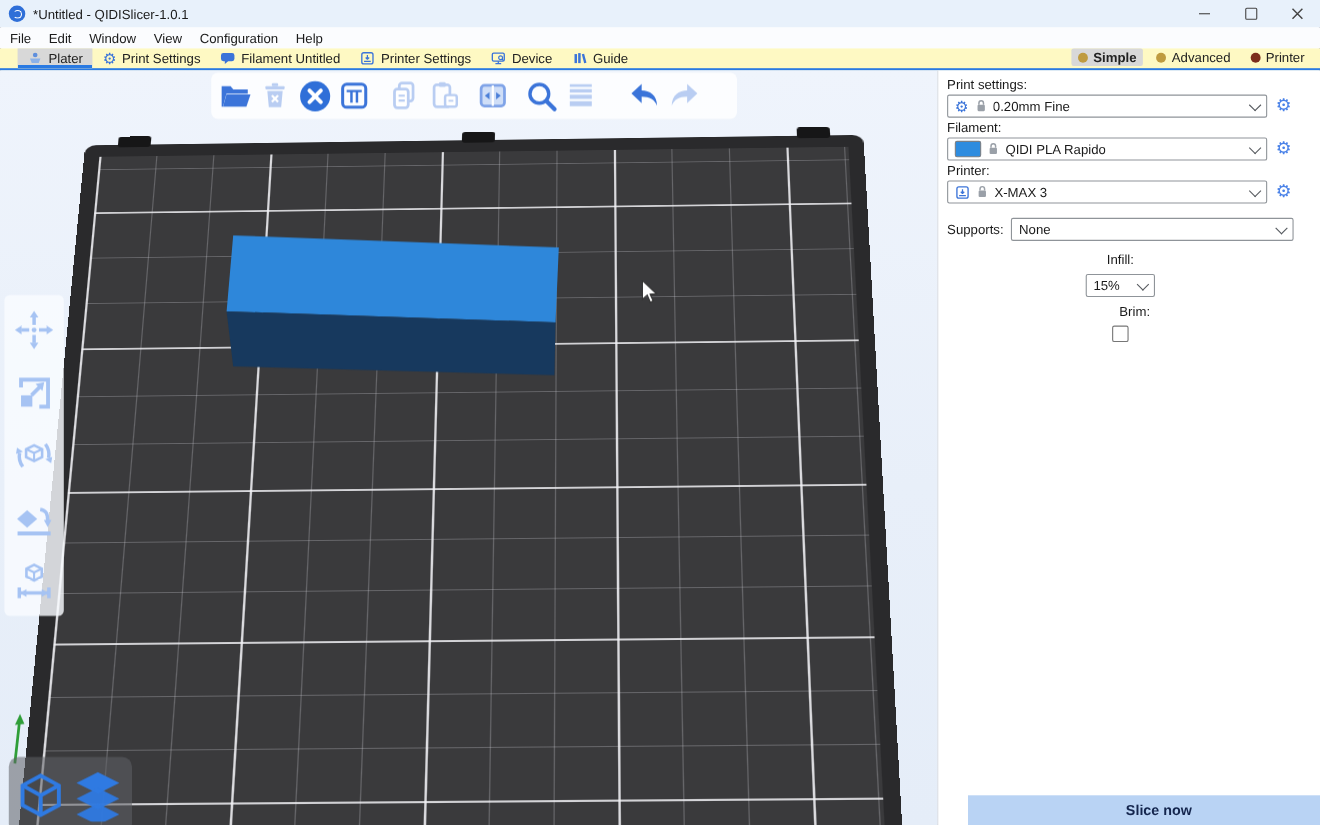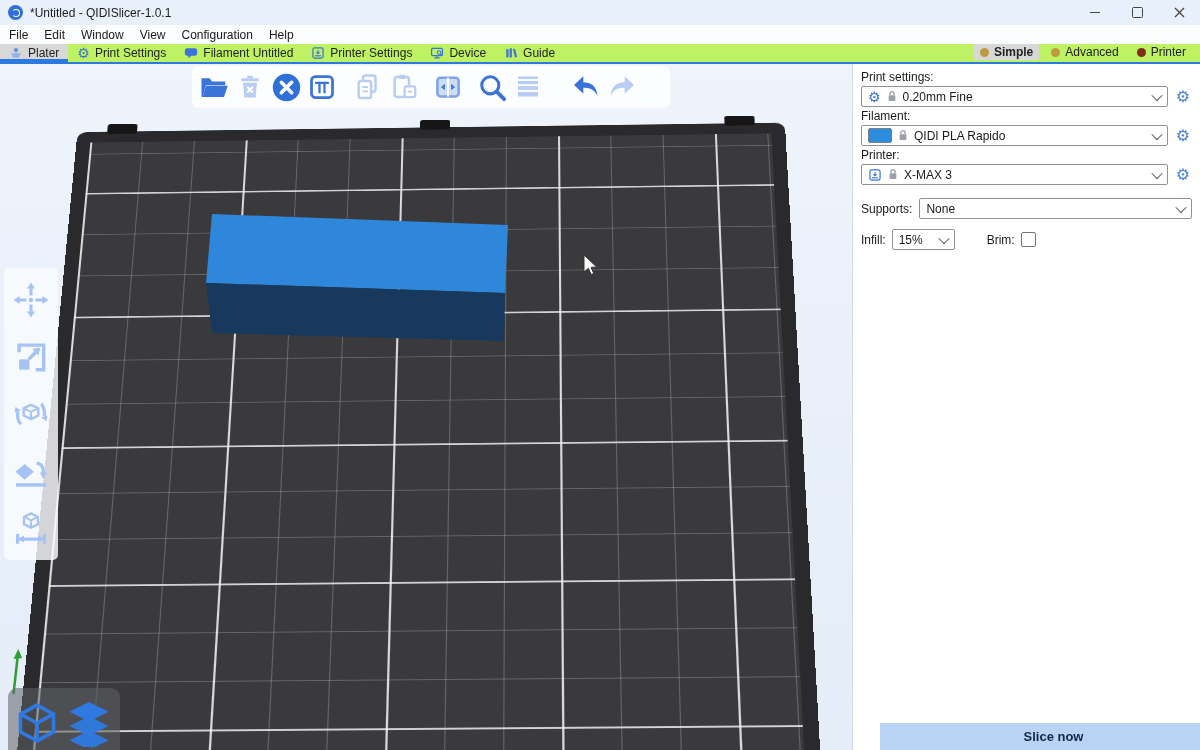--- a/index.html
+++ b/index.html
@@ -15,22 +15,22 @@
     border:1.6px solid #fff;border-radius:50%;border-left-color:transparent;box-sizing:border-box;}
   .wincontrols{margin-left:auto;display:flex;align-items:center;height:100%;}
   .winbtn{width:42px;height:100%;display:flex;align-items:center;justify-content:center;}
   .ic-min{width:10px;height:1.4px;background:#444;}
   .ic-max{width:9px;height:9px;border:1.3px solid #444;border-radius:1.5px;}
   
   .menubar{height:19px;background:#fbfcfe;display:flex;align-items:center;font-size:12px;
     color:#1b1b1b;padding-left:1px;flex:0 0 auto;}
   .menu-item{padding:0 8px;height:100%;display:flex;align-items:center;cursor:default;}
   
-  .tabbar{height:18px;background:#bef264;border-bottom:2px solid #2a7ae2;display:flex;
-    align-items:stretch;font-size:12px;color:#222;flex:0 0 auto;}
+  .tabbar{height:18px;background:#fef9c3;border-bottom:2px solid #2a7ae2;display:flex;
+    align-items:stretch;font-size:12px;color:#222;flex:0 0 auto;padding-left:16px;}
   .tab{display:flex;align-items:center;gap:5px;padding:0 9px;cursor:default;}
   .tab.active{background:#d8d8d8;box-shadow:inset 0 -3px 0 #2a7ae2;}
   .tab svg{flex:0 0 auto;}
   .modes{margin-left:auto;display:flex;align-items:flex-start;gap:6px;padding-right:8px;}
   .mode{display:flex;align-items:center;gap:5px;padding:1px 6px;border-radius:2px;}
   .mode.active{background:#d8d8d8;font-weight:bold;}
   .dot{width:9px;height:9px;border-radius:50%;flex:0 0 auto;}
   
   .main{flex:1;display:flex;min-height:0;}
   .viewport{position:relative;width:852px;overflow:hidden;flex:0 0 auto;
@@ -62,34 +62,34 @@
   .ltbtn{width:48px;height:52px;border:none;background:transparent;display:flex;
     align-items:center;justify-content:center;padding:0;}
   
   .view-toggles{position:absolute;left:8px;top:624px;width:112px;height:70px;
     background:rgba(95,97,102,.55);border-radius:9px;display:flex;align-items:center;
     justify-content:space-around;padding:0 4px;box-sizing:border-box;}
   .vtbtn{border:none;background:transparent;display:flex;align-items:center;justify-content:center;padding:0;}
   
   .sidebar{flex:1;background:#fff;border-left:1px solid #d6dae0;display:flex;
     flex-direction:column;min-width:0;}
-  .sb-content{flex:1;padding:4px 8px 0 8px;font-size:12px;color:#1a1a1a;}
+  .sb-content{flex:1;padding:4px 24px 0 8px;font-size:12px;color:#1a1a1a;}
   .sb-label{margin:2px 0 2px;line-height:14px;}
   .combo-row{display:flex;align-items:center;gap:6px;}
   .combo{flex:1;height:21px;border:1px solid #8f9499;border-radius:2px;background:#fff;
     display:flex;align-items:center;padding:0 6px;gap:6px;box-sizing:border-box;min-width:0;}
   .combo .val{white-space:nowrap;overflow:hidden;}
   .chev{margin-left:auto;width:7px;height:7px;border-right:1.6px solid #565a5f;
     border-bottom:1.6px solid #565a5f;transform:rotate(45deg) translate(-1px,-1px);flex:0 0 auto;}
   .gear-btn{border:none;background:transparent;color:#4a82e8;font-size:16px;line-height:1;
     padding:0;width:18px;flex:0 0 auto;}
   .gear-inline{color:#3b74d9;font-size:14px;line-height:1;flex:0 0 auto;}
   .swatch{width:22px;height:13px;border:1px solid #7a7f86;border-radius:2px;flex:0 0 auto;}
   .row-supports{display:flex;align-items:center;gap:7px;margin-top:13px;}
-  .row-infill{display:flex;align-items:center;gap:6px;margin-top:10px;}
+  .row-infill{display:flex;align-items:center;gap:6px;margin-top:10px;flex-direction:column;}
   .combo-small{flex:0 0 auto;width:63px;}
   .combo-supports{flex:1;}
   .brim-label{margin-left:26px;text-align:right;}
   .checkbox{width:13px;height:13px;border:1px solid #767676;border-radius:2px;background:#fff;flex:0 0 auto;}
   .slice-btn{height:27px;border:none;background:#b9d3f4;color:#14254d;font-weight:bold;
     font-size:13px;font-family:"Liberation Sans",sans-serif;width:100%;flex:0 0 auto;margin-left:27px;}
 </style>
 </head>
 <body>
 

